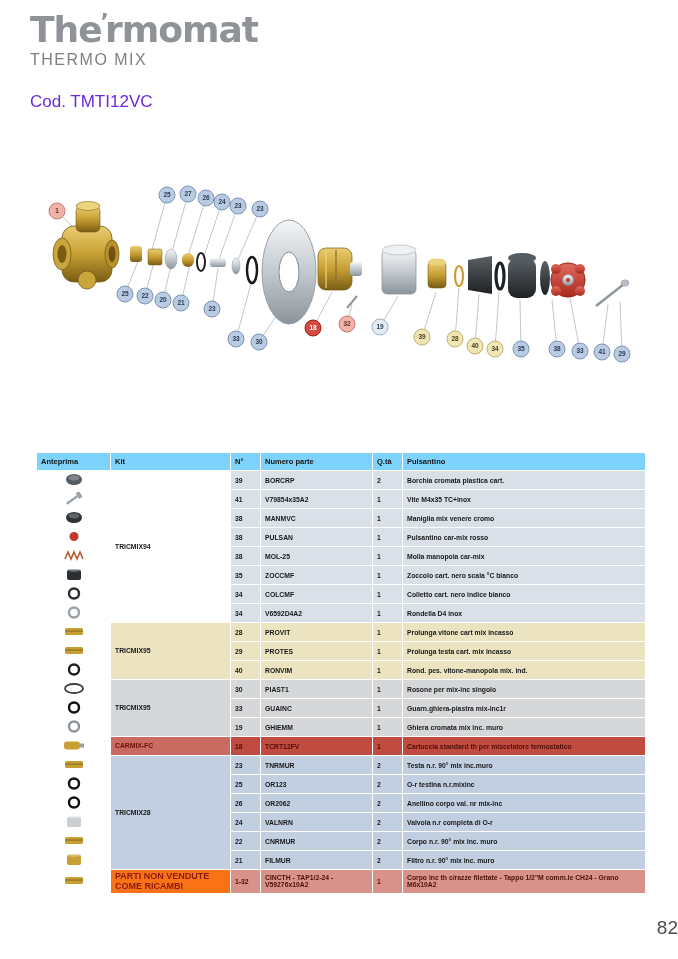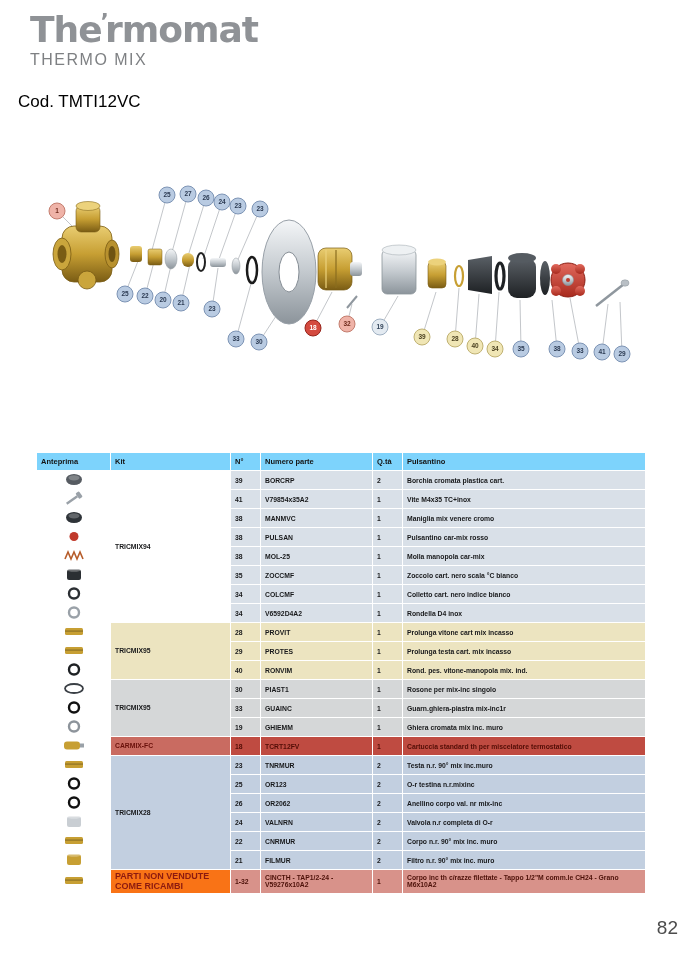--- a/index.html
+++ b/index.html
@@ -3,21 +3,21 @@
 <meta charset="utf-8">
 <style>
   html,body { margin:0; padding:0; background:#e9e9e9; font-family:"Liberation Sans", sans-serif; }
   .page { position:relative; width:678px; height:959px; background:#ffffff; margin:0 auto; overflow:hidden; }
 
   
   .logo-block { position:absolute; left:30px; top:10px; }
   .logo-main { font-family:"DejaVu Sans", sans-serif; font-size:36px; font-weight:bold; color:#8f9296; letter-spacing:-1px; line-height:1.1; }
   .logo-accent { position:relative; top:-13px; font-size:22px; margin:0 -3px 0 -1px; color:#8f9296; }
   .logo-sub { font-size:16px; color:#7e8083; letter-spacing:1.5px; margin-top:1px; }
-  .code { position:absolute; left:18px; top:92px; font-size:17px; color:#000000; font-weight:500; }
+  .code { position:absolute; left:30px; top:92px; font-size:17px; color:#6d28d9; font-weight:500; }
 
   
   .diagram-wrap { position:absolute; left:0; top:152px; width:678px; height:250px; }
 
   
   table.parts { position:absolute; left:36px; top:452px; width:609px; border-collapse:collapse; table-layout:fixed; border:1px solid #9a9a9a; }
   table.parts th { background:#7dd3fc; color:#141414; font-size:7.5px; font-weight:bold; text-align:left; padding:3px 4px; border:1px solid #ffffff; height:11px; }
   table.parts td { border:1px solid #ffffff; padding:1px 4px; height:16px; vertical-align:middle; font-size:6.8px; font-weight:bold; color:#17181a; overflow:hidden; }
   td.thumb { background:#ffffff !important; text-align:center; padding:0 !important; }
   td.kit { vertical-align:top; padding-top:2px; font-size:8.5px; line-height:1.15; }

